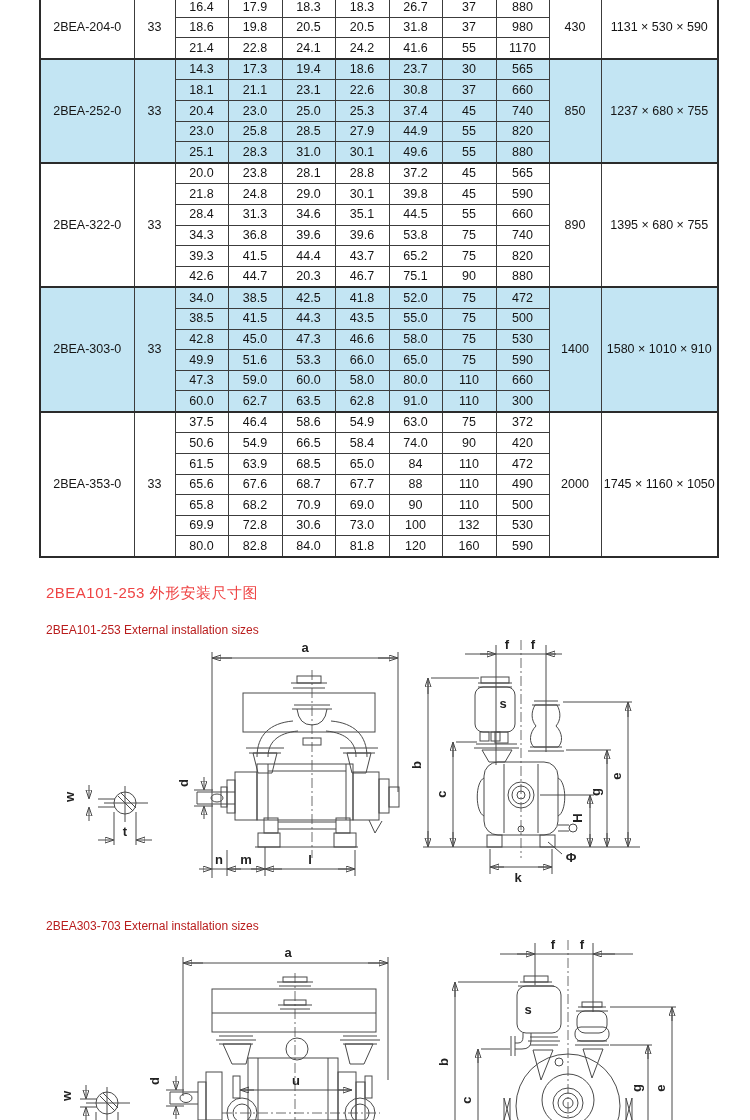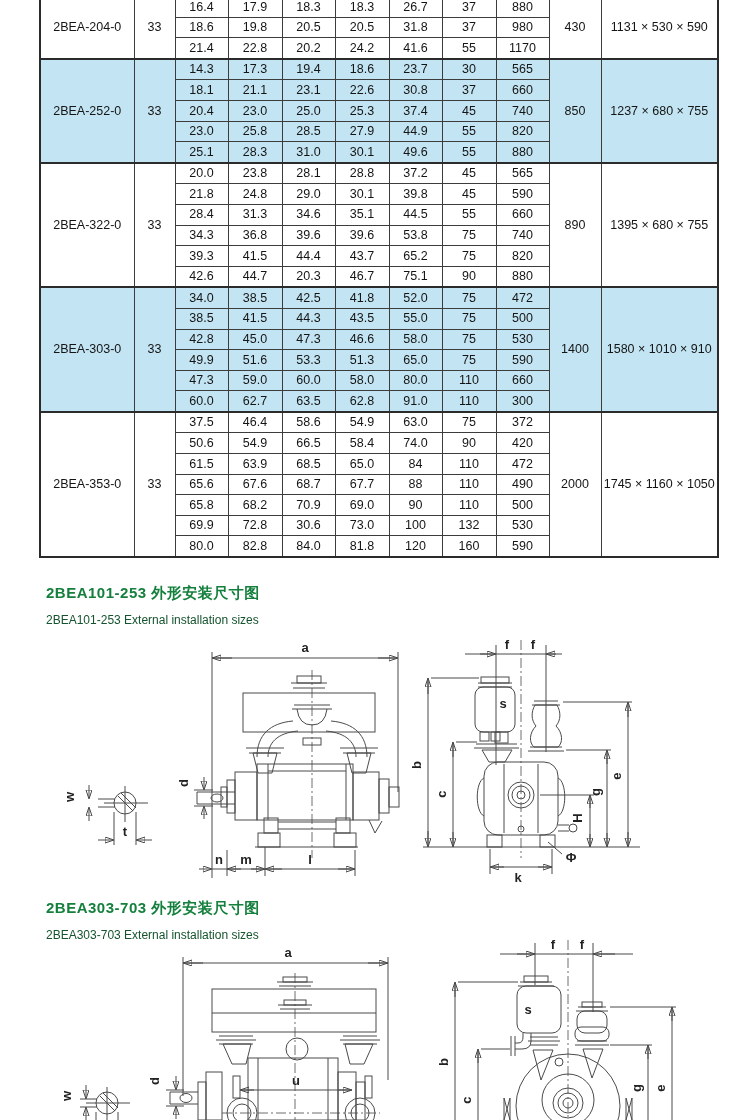--- a/index.html
+++ b/index.html
@@ -8,22 +8,22 @@
   
   #spec-table{position:absolute;left:39px;top:-5px;width:678px;border-collapse:collapse;
               table-layout:fixed;border:2px solid #2b2b2b;}
   #spec-table td{border:1px solid #3c3c3c;height:19.6px;padding:0;text-align:center;
                  vertical-align:middle;font-size:12.5px;color:#151515;line-height:1;
                  font-family:"Liberation Sans",sans-serif;background:#fff;overflow:hidden;}
   #spec-table tr.sec-start td{border-top:2px solid #2b2b2b;}
   #spec-table tr.shaded td{background:#c3e5f3;}
   
   .fig-head{position:absolute;left:46px;}
-  .fig-head .zh{font-size:15px;font-weight:bold;color:#15803d;letter-spacing:.5px;}
-  .fig-head .en{font-size:12px;color:#14532d;margin-top:10px;}
+  .fig-head .zh{font-size:15px;font-weight:normal;color:#ef4444;letter-spacing:.5px;}
+  .fig-head .en{font-size:12px;color:#b91c1c;margin-top:20px;}
   
   svg.drawing{position:absolute;left:0;}
   svg.drawing line,svg.drawing path,svg.drawing rect,svg.drawing circle,svg.drawing ellipse{
       stroke:#4a4a4a;stroke-width:1;fill:none;}
   svg.drawing .cl{stroke-dasharray:10 3 2 3;stroke-width:.8;}
   svg.drawing text{font-family:"Liberation Sans",sans-serif;font-size:13px;font-weight:bold;
       fill:#222;text-anchor:middle;stroke:none;}
 </style>
 </head>
 <body>
@@ -63,21 +63,21 @@
           <td>19.8</td>
           <td>20.5</td>
           <td>20.5</td>
           <td>31.8</td>
           <td>37</td>
           <td>980</td>
         </tr>
         <tr class="">
           <td>21.4</td>
           <td>22.8</td>
-          <td>20.2</td>
+          <td>24.1</td>
           <td>24.2</td>
           <td>41.6</td>
           <td>55</td>
           <td>1170</td>
         </tr>
         <tr class="sec-start shaded">
           <td rowspan="5">2BEA-252-0</td>
           <td rowspan="5">33</td>
           <td>14.3</td>
           <td>17.3</td>
@@ -211,21 +211,21 @@
           <td>47.3</td>
           <td>46.6</td>
           <td>58.0</td>
           <td>75</td>
           <td>530</td>
         </tr>
         <tr class="shaded">
           <td>49.9</td>
           <td>51.6</td>
           <td>53.3</td>
-          <td>51.3</td>
+          <td>66.0</td>
           <td>65.0</td>
           <td>75</td>
           <td>590</td>
         </tr>
         <tr class="shaded">
           <td>47.3</td>
           <td>59.0</td>
           <td>60.0</td>
           <td>58.0</td>
           <td>80.0</td>
@@ -475,21 +475,20 @@
       <line x1="490" y1="849" x2="490" y2="874"></line>
         <line x1="552" y1="849" x2="552" y2="874"></line>
       <line x1="490" y1="867" x2="552" y2="867"></line>
       <line x1="504" y1="867" x2="491" y2="867" marker-end="url(#ar1)"></line>
       <line x1="538" y1="867" x2="551" y2="867" marker-end="url(#ar1)"></line>
       <text x="518" y="882">k</text>
     </g>
   </svg>
 
   <div class="fig-head" style="top:899px">
-    <div class="zh">2BEA303-703 外形安装尺寸图</div>
     <div class="en">2BEA303-703 External installation sizes</div>
   </div>
 
   <svg class="drawing" style="top:935px" width="750" height="185" viewBox="0 935 750 185">
     <defs>
       <marker id="ar2" markerWidth="9" markerHeight="8" refX="8" refY="3" orient="auto" markerUnits="userSpaceOnUse">
         <path d="M0,0 L9,3 L0,6 Z" fill="#4a4a4a" stroke="none"></path>
       </marker>
     </defs>
     <g>

